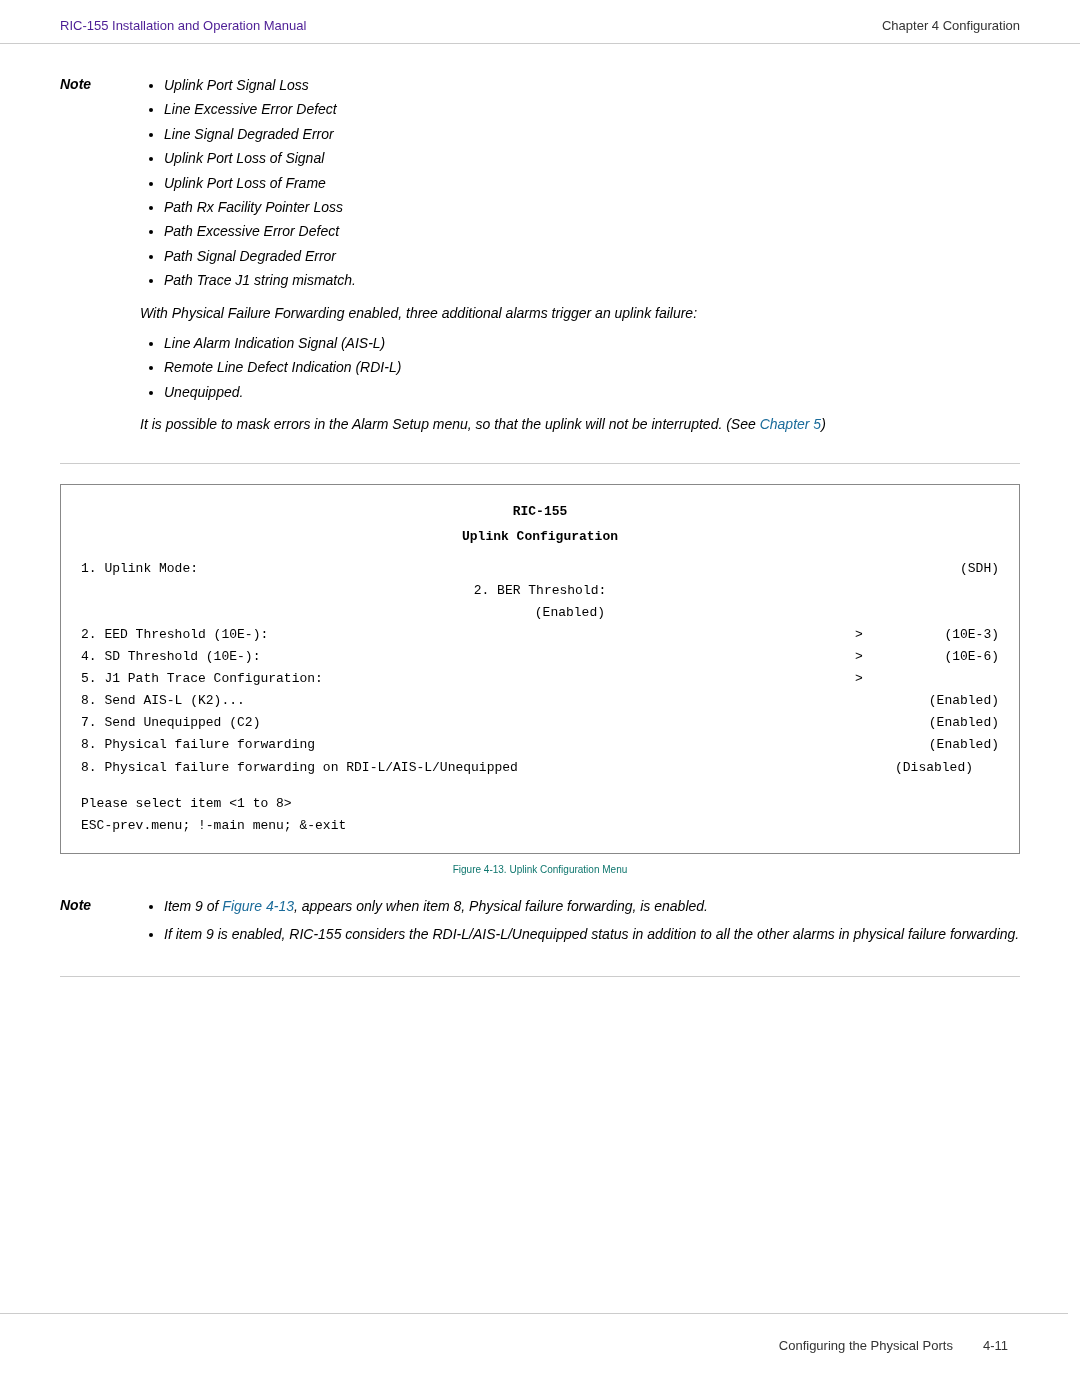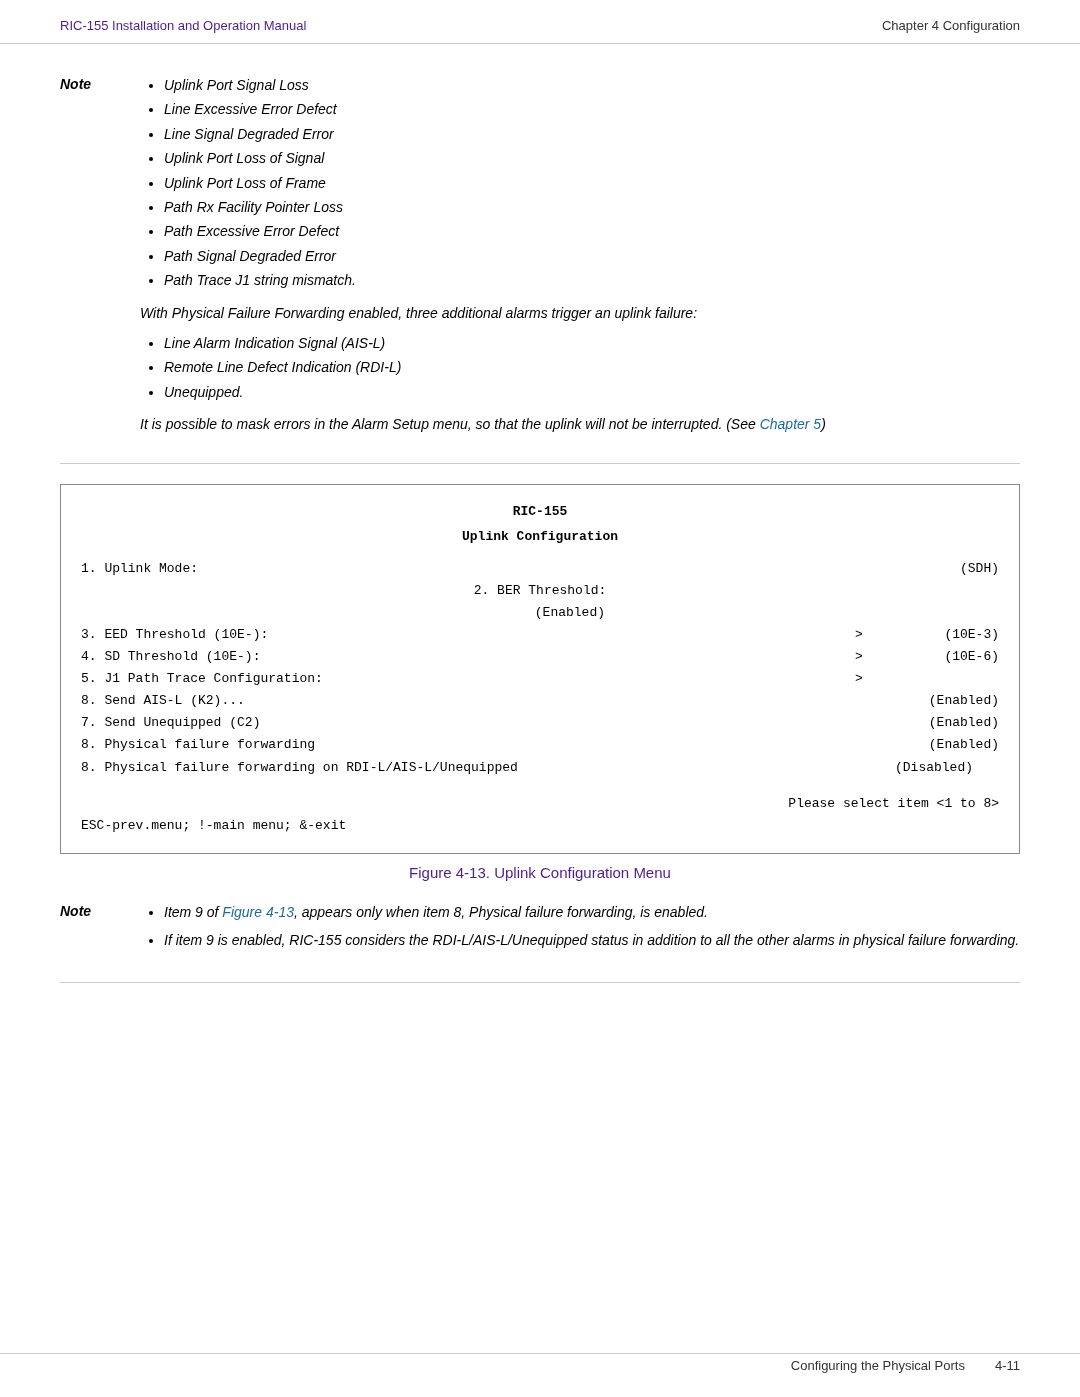--- a/index.html
+++ b/index.html
@@ -96,28 +96,27 @@
     .menu-box .menu-subtitle {
       text-align: center;
       font-weight: bold;
       margin-bottom: 10px;
     }
     .menu-spacer {
       height: 10px;
     }
     .menu-prompt {
       margin-top: 4px;
-      text-align: right;
     }
 
     
     .figure-caption {
       text-align: center;
-      font-size: 15px;
-      color: #4c1d95;
+      font-size: 10px;
+      color: #0f766e;
       margin-bottom: 20px;
       margin-top: 6px;
     }
 
     
     .note2-section {
       display: flex;
       align-items: flex-start;
       padding-bottom: 20px;
       border-bottom: 1px solid #ccc;
@@ -128,25 +127,25 @@
     }
     .note2-content .bullet-list li {
       margin-bottom: 6px;
     }
 
     
     .page-footer {
       position: absolute;
       bottom: 20px;
       left: 0;
-      right: 0;
+      right: 12px;
       display: flex;
       justify-content: flex-end;
       align-items: flex-start;
-      padding: 4px 60px;
+      padding: 24px 60px;
       border-top: 1px solid #ccc;
     }
     .footer-section-label {
       font-size: 13px;
       color: #333;
       margin-right: 30px;
     }
     .footer-page-num {
       font-size: 13px;
       color: #333;
@@ -196,21 +195,21 @@
           <span style="flex: 1 1 0%;">1. Uplink Mode:</span>
           <span style="width: 20px; text-align: center;"></span>
           <span style="width: 130px; text-align: right;">(SDH)</span>
         </div>
         <div style="display: flex; align-items: center; line-height: 1.7; flex-direction: column;">
           <span style="flex: 1 1 0%;">2. BER Threshold:</span>
           <span style="width: 20px; text-align: center;"></span>
           <span style="width: 130px; text-align: right;">(Enabled)</span>
         </div>
         <div style="display: flex; align-items: center; line-height: 1.7;">
-          <span style="flex: 1 1 0%;">3. EED Threshold (10E-):</span>
+          <span style="flex: 1 1 0%;">2. EED Threshold (10E-):</span>
           <span style="width: 20px; text-align: center;">&gt;</span>
           <span style="width: 130px; text-align: right;">(10E-3)</span>
         </div>
         <div style="display: flex; align-items: center; line-height: 1.7;">
           <span style="flex: 1 1 0%;">4. SD Threshold (10E-):</span>
           <span style="width: 20px; text-align: center;">&gt;</span>
           <span style="width: 130px; text-align: right;">(10E-6)</span>
         </div>
         <div style="display: flex; align-items: center; line-height: 1.7;">
           <span style="flex: 1 1 0%;">5. J1 Path Trace Configuration:</span>

